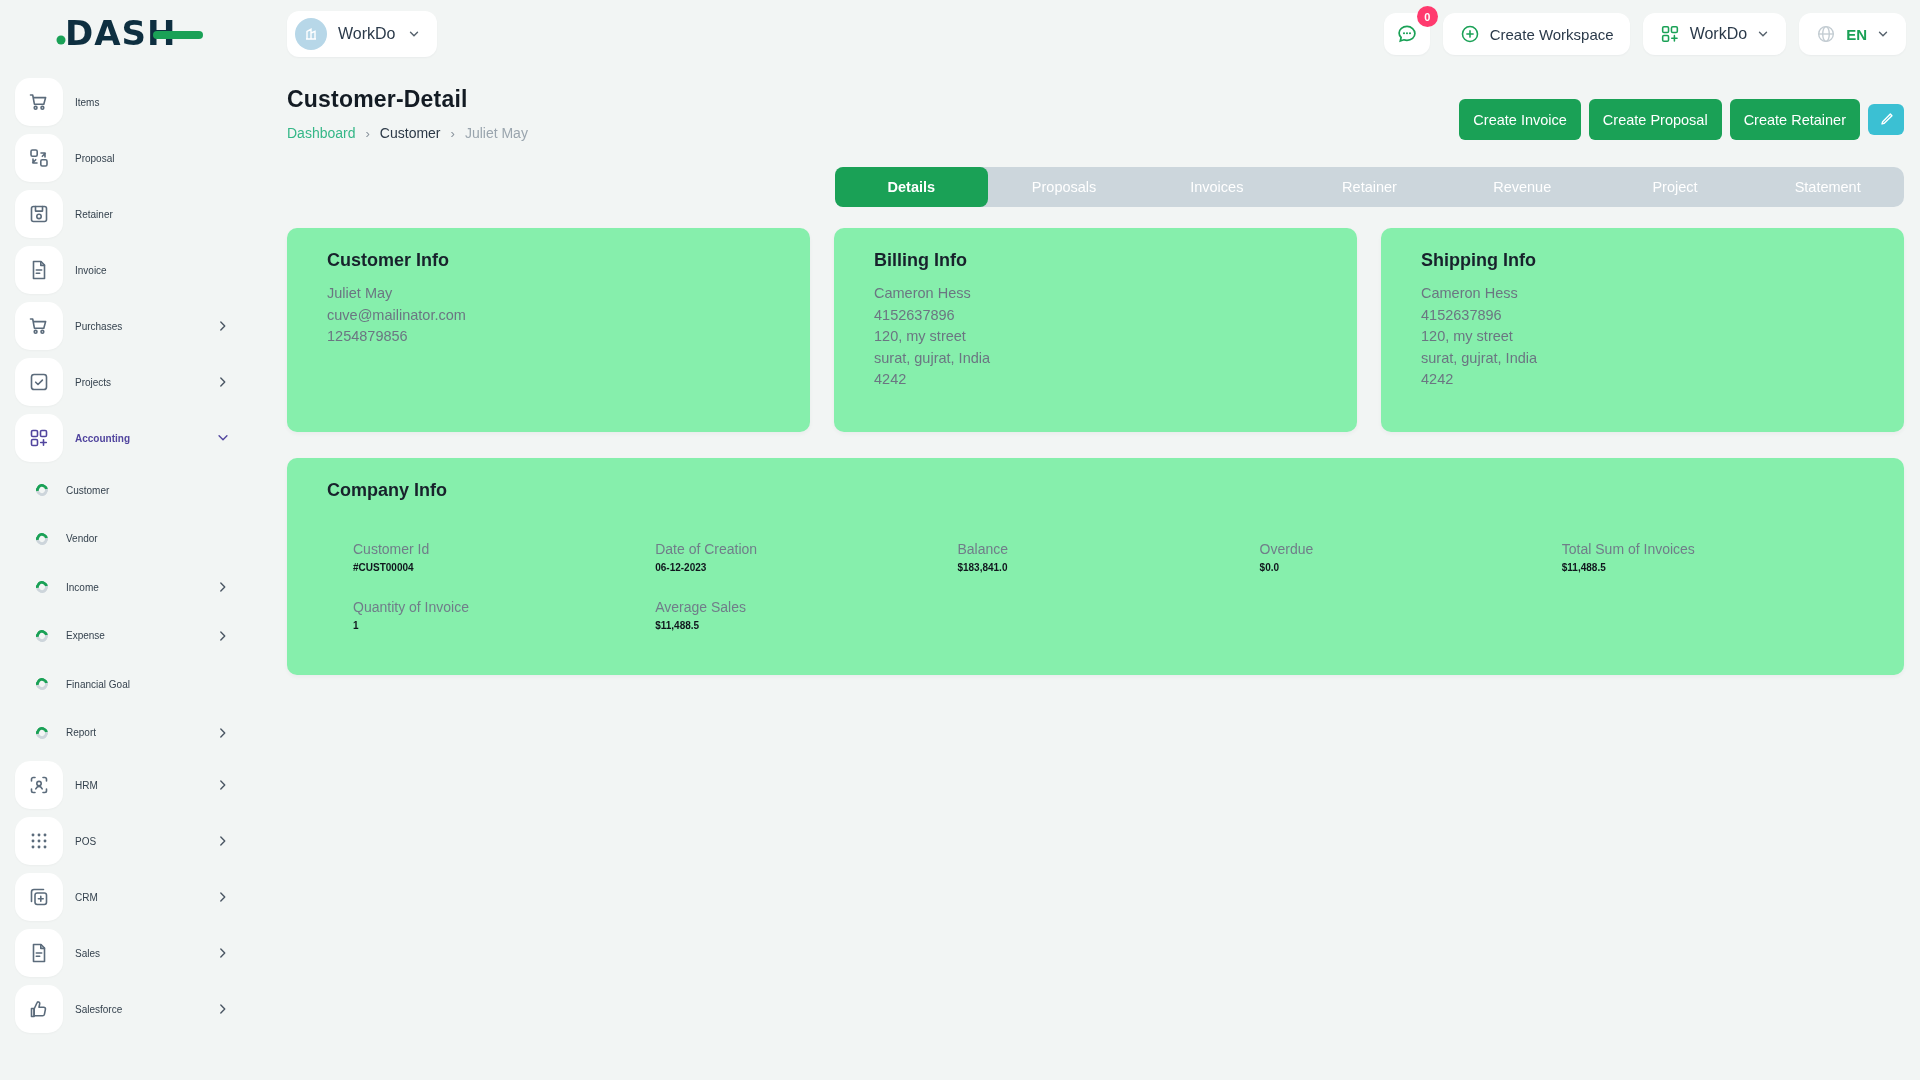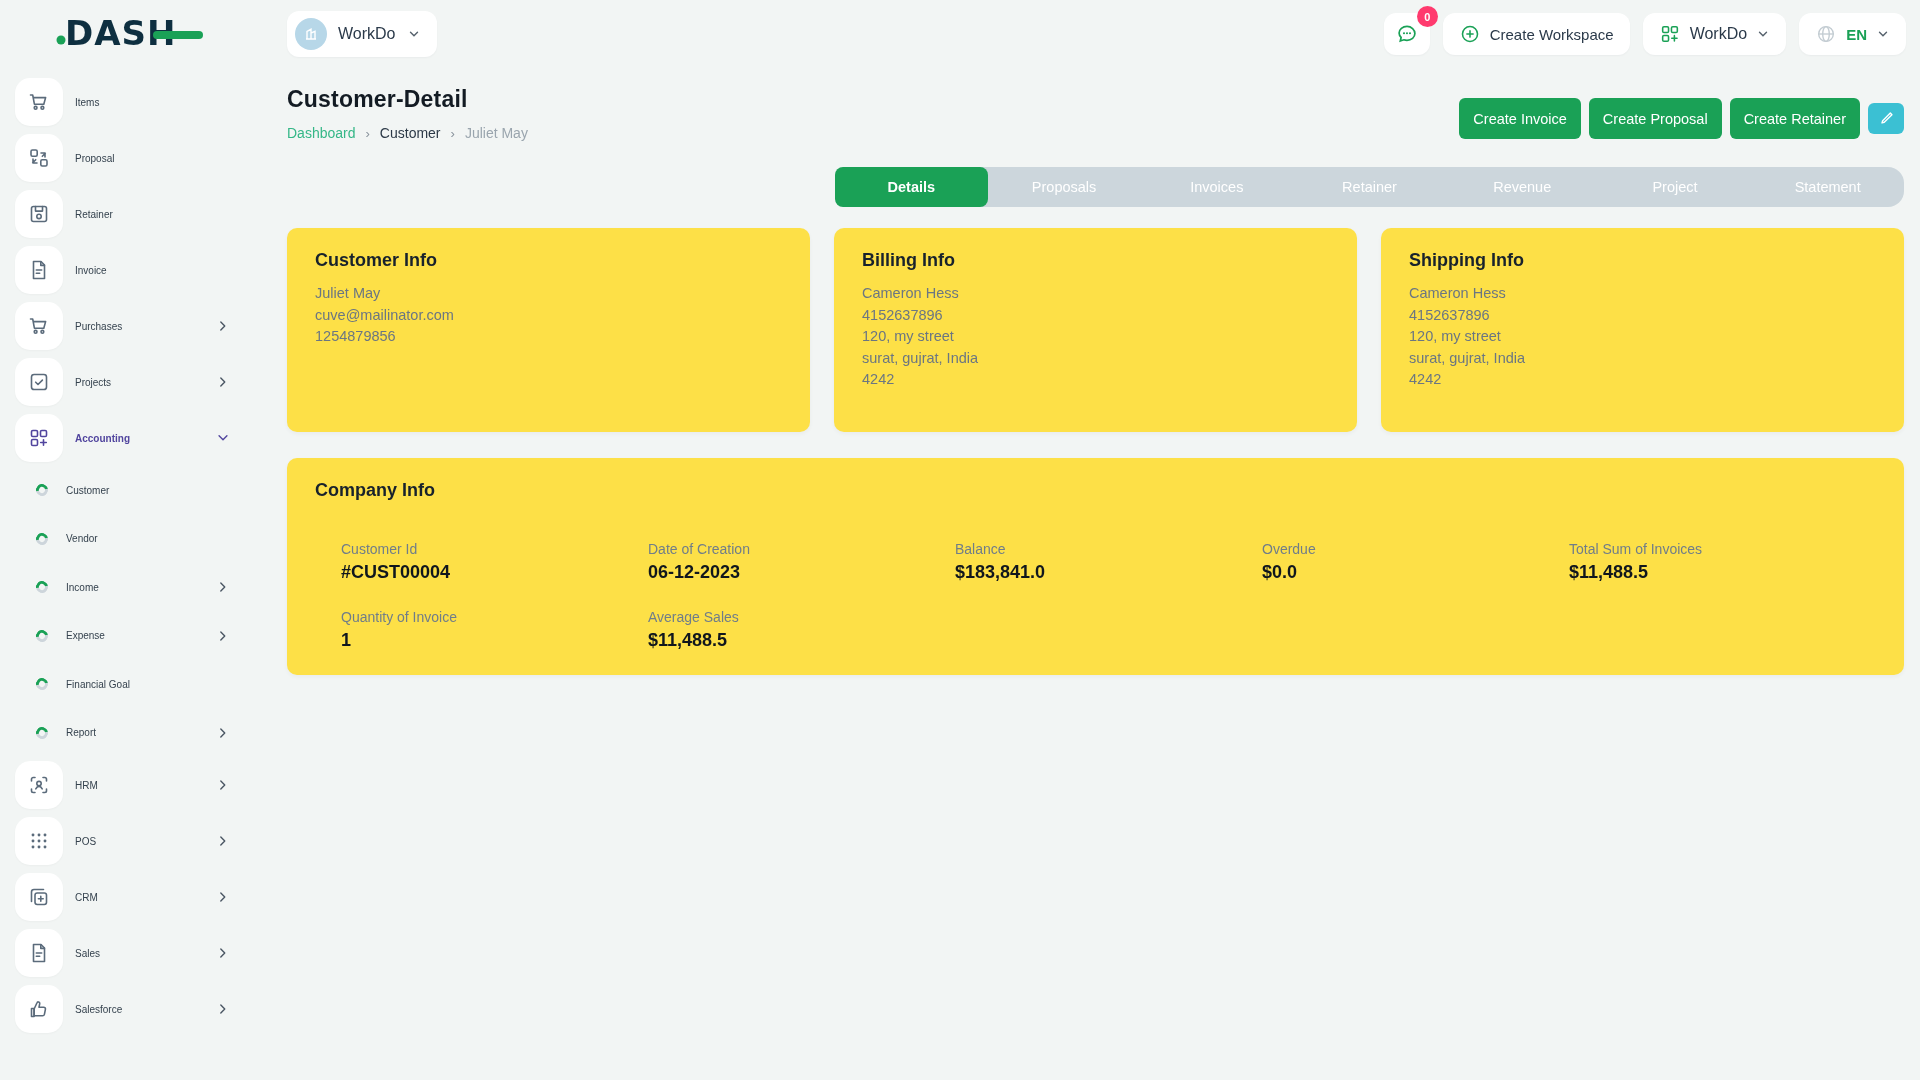--- a/index.html
+++ b/index.html
@@ -42,47 +42,47 @@
   .side-item .sc{margin-left:auto;color:#4a5663;display:flex}
   .side-item.active .lbl{color:var(--purple);font-weight:600}
   .side-item.active .icon-box{color:var(--purple)}
   .side-item.active .sc{color:var(--purple)}
   .side-item.child{height:48.5px;padding-left:36px}
   .bullet{width:12px;height:12px;border-radius:50%;border:3px solid #cdd5db;
     border-top-color:var(--green);border-left-color:var(--green);transform:rotate(35deg);
     margin-right:18px;flex:none}
   
   .main{flex:1;padding:24px 16px 0 27px}
-  .page-head{display:flex;justify-content:space-between;align-items:flex-start}
+  .page-head{display:flex;justify-content:space-between;align-items:center}
   .pg-title{font-size:23px;font-weight:600;color:#131b23;margin:0 0 12px;letter-spacing:.2px}
   .crumbs{display:flex;align-items:center;gap:10px;font-size:14px}
   .crumbs .sep{color:#8a949d;font-size:13px}
   .crumb-link{color:var(--mint);cursor:pointer}
   .crumb-mid{color:#2c3947;cursor:pointer}
   .crumb-cur{color:#9aa5ae}
   .actions{display:flex;gap:8px;margin-top:12px;align-items:center}
   .btn{background:var(--green);color:#fff;border:none;border-radius:6px;height:41px;
     padding:0 14px;font-size:14.5px;font-family:inherit;cursor:pointer;font-weight:500}
   .btn-edit{background:var(--teal);border:none;border-radius:6px;width:36px;height:31px;
     display:flex;align-items:center;justify-content:center;cursor:pointer}
   .tabbar{margin:26px 0 0 auto;width:1069px;height:40px;background:var(--tabbg);
-    border-radius:16px;display:flex}
+    border-radius:10px;display:flex}
   .tab{flex:1;display:flex;align-items:center;justify-content:center;color:#fff;
     font-size:14.5px;border-radius:8px;cursor:pointer}
   .tab.active{background:var(--green);font-weight:600}
   .cards-row{display:flex;gap:24px;margin-top:21px}
-  .card{background:#fde047;border-radius:10px;box-shadow:0 2px 4px rgba(16,24,40,.04);
-    padding:22px 28px}
+  .card{background:#86efac;border-radius:10px;box-shadow:0 2px 4px rgba(16,24,40,.04);
+    padding:22px 40px}
   .info-card{flex:1;height:204px}
   .card h3{margin:0 0 12px;font-size:18px;font-weight:700;color:var(--dark)}
   .card .line{font-size:14.5px;color:var(--gray);line-height:21.5px}
   .company-card{margin-top:26px;height:217px}
   .fields{display:grid;grid-template-columns:repeat(5,1fr);row-gap:26px;margin:40px 0 0 26px}
   .f-label{font-size:14px;color:#707d89}
-  .f-value{font-size:18px;font-weight:700;color:#10161d;margin-top:5px}
+  .f-value{font-size:10px;font-weight:700;color:#10161d;margin-top:5px}
   svg{display:block}
 </style>
 </head>
 <body>
 
 <header class="topbar">
   <div style="cursor:pointer">
     <svg width="150" height="44" viewBox="0 0 150 44">
       <text x="10" y="33" font-family="DejaVu Sans, sans-serif" font-weight="bold" font-size="34" letter-spacing="1" fill="#0e2f40">DASH</text>
       <circle cx="6" cy="28" r="4.5" fill="#1aa156"></circle>

